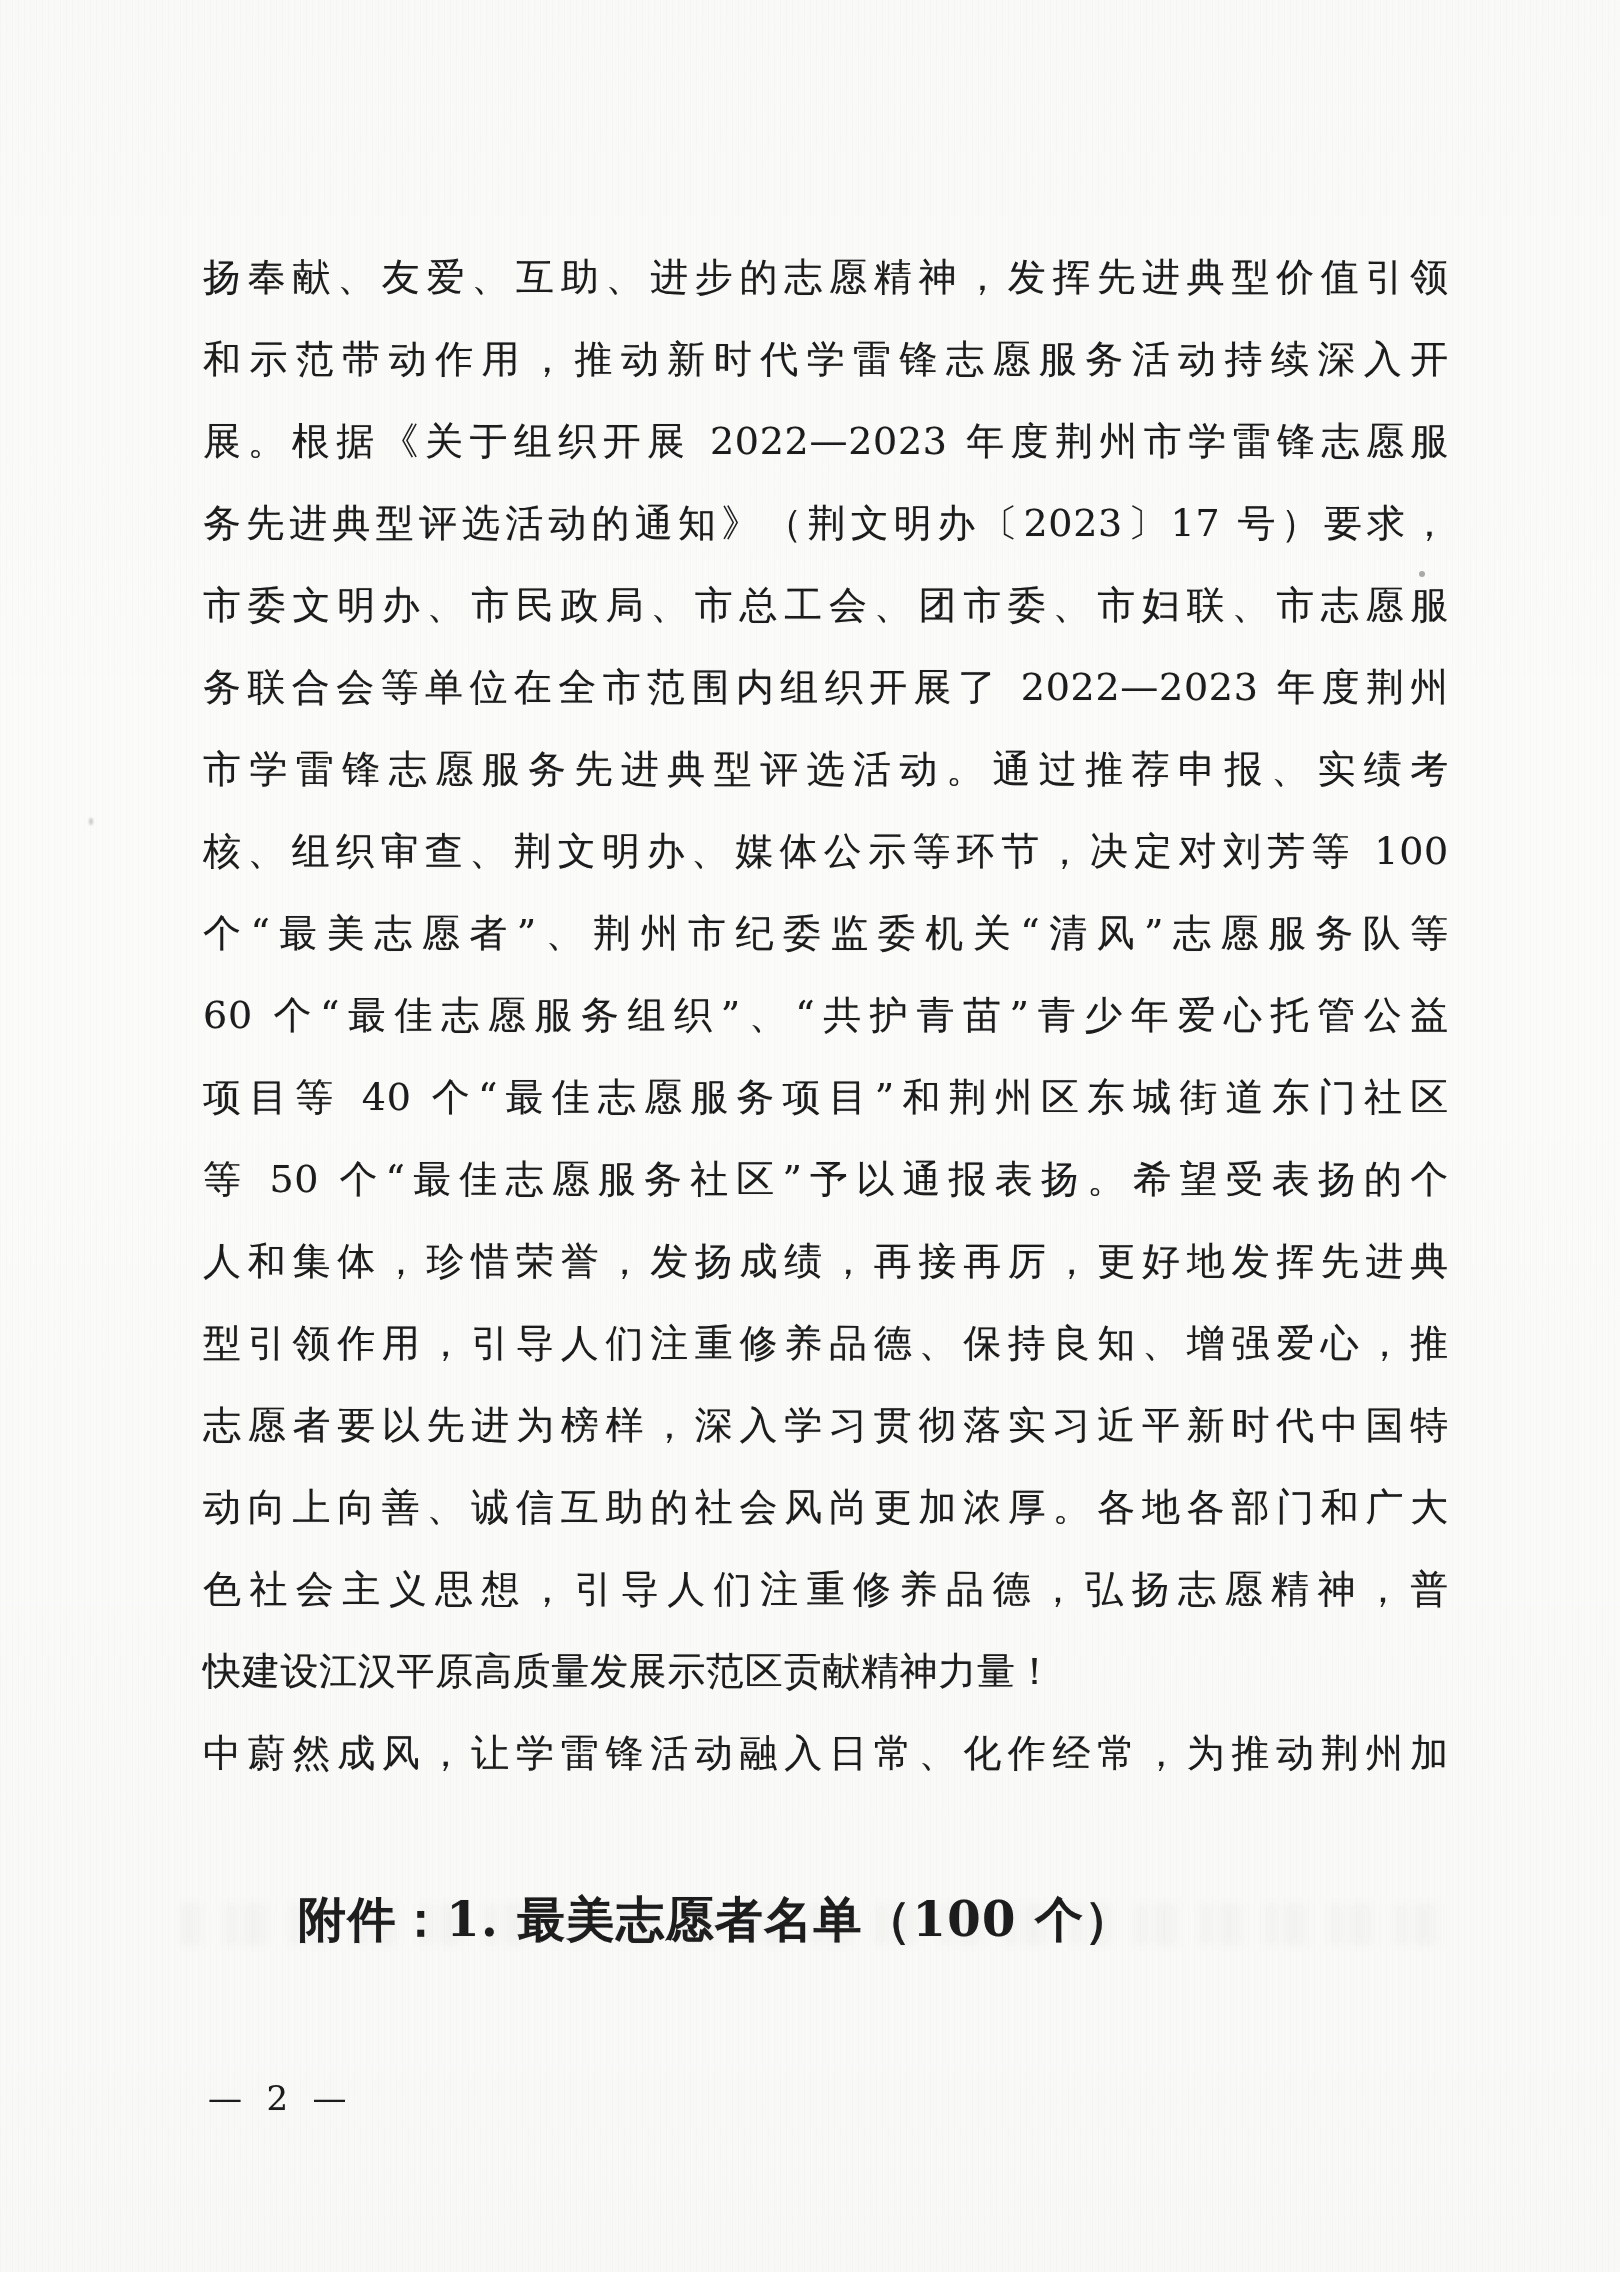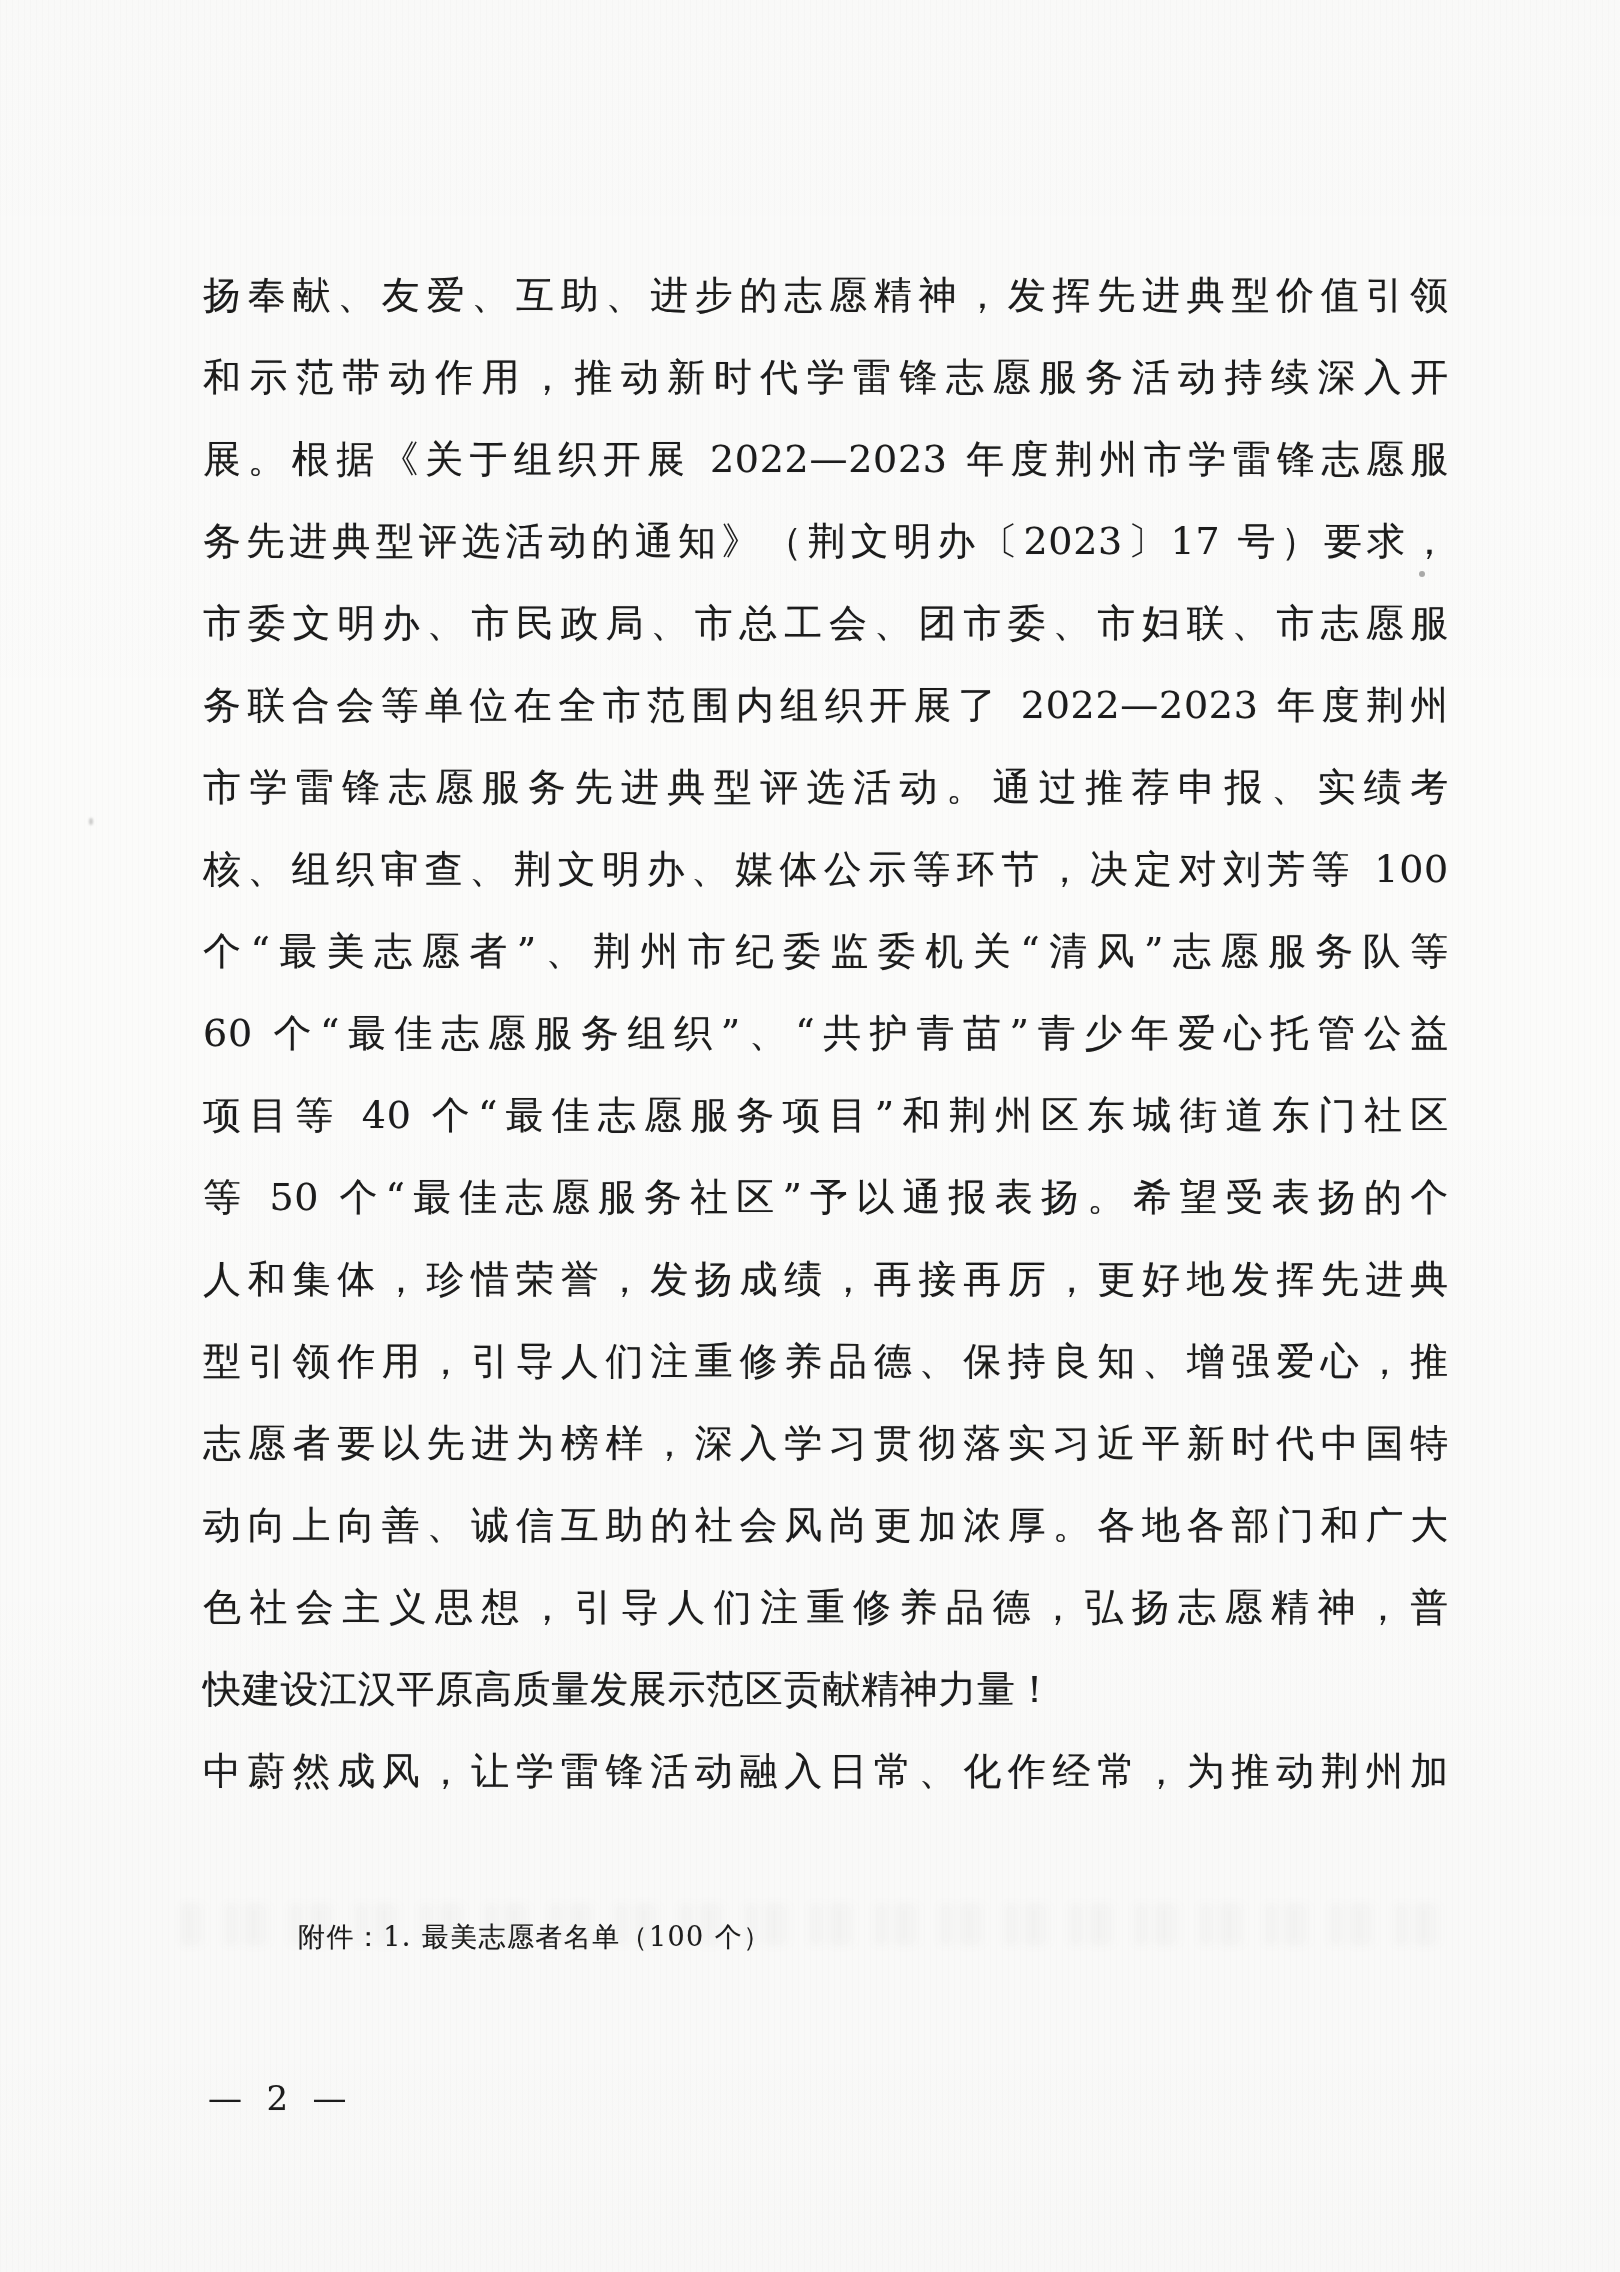--- a/index.html
+++ b/index.html
@@ -21,50 +21,51 @@
     background:
       repeating-linear-gradient(90deg,
         rgba(0,0,0,0.013) 0px, rgba(0,0,0,0.013) 1.4px,
         rgba(0,0,0,0) 1.4px, rgba(0,0,0,0) 6px),
       linear-gradient(180deg, rgba(0,0,0,0.008), rgba(0,0,0,0) 40%, rgba(0,0,0,0.01));
     pointer-events: none;
   }
   .content {
     position: absolute;
     left: 203px;
-    top: 254px;
+    top: 236px;
     width: 1246px;
     color: #1c1c1c;
   }
   .text-line {
     font-size: 38px;
     line-height: 82px;
     height: 82px;
     white-space: nowrap;
     text-align: justify;
     text-align-last: justify;
     text-justify: inter-ideograph;
     letter-spacing: 0.7px;
     text-shadow: 0 0 0.7px rgba(20,20,20,0.4);
   }
   .text-line.last-of-paragraph {
     text-align: left;
     text-align-last: left;
   }
   .attachment-line {
-    font-size: 27px;
+    font-size: 48px;
     line-height: 82px;
     height: 82px;
     margin-top: 84px;
     text-indent: 95px;
     text-align: left;
     text-align-last: left;
     white-space: nowrap;
     letter-spacing: 1.4px;
     text-shadow: 0 0 0.7px rgba(20,20,20,0.4);
+    font-weight: bold;
   }
   .page-number {
     position: absolute;
     left: 208px;
     top: 2078px;
     font-size: 34px;
     letter-spacing: 6.8px;
     color: #1c1c1c;
     text-shadow: 0 0 0.7px rgba(20,20,20,0.35);
   }

